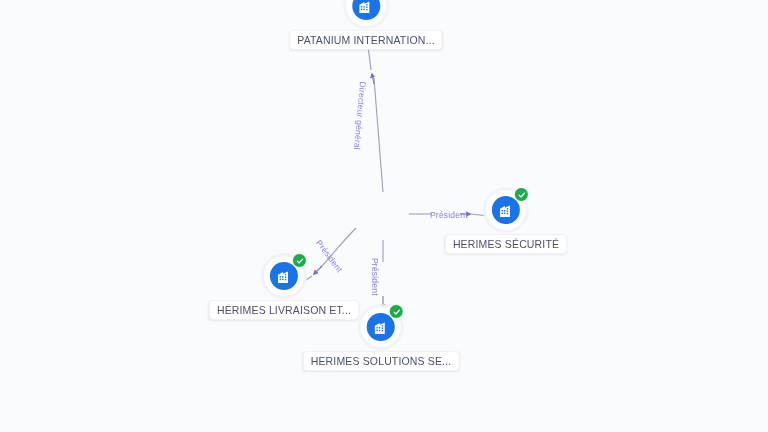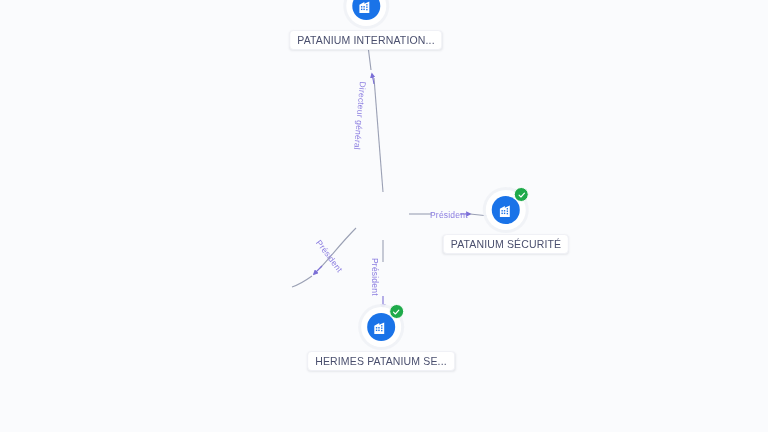--- a/index.html
+++ b/index.html
@@ -215,42 +215,65 @@
           <rect x="12.6" y="12" width="1.9" height="2" fill="#1a73e8"></rect>
           <rect x="12.6" y="15.4" width="1.9" height="2" fill="#1a73e8"></rect>
         </svg>
       </div>
       <div class="verified-badge">
         <svg width="8" height="8" viewBox="0 0 24 24" fill="none">
           <path d="M4 12.5L9.5 18L20 6.5" stroke="#ffffff" stroke-width="3.4" stroke-linecap="round" stroke-linejoin="round"></path>
         </svg>
       </div>
     </div>
-    <div class="node-label">PATANIUM SÉCURITÉ</div>
-  </div>
-
-
-  <div class="node" style="left:381px; top:339px;">
+    <div class="node-label">HERIMES SÉCURITÉ</div>
+  </div>
+
+  <div class="node" style="left:284px; top:288px;">
     <div class="node-icon-wrap">
       <div class="halo"></div>
       <div class="company-circle">
         <svg width="17" height="17" viewBox="0 0 24 24" fill="none">
           <path d="M3 21V9.5L10 5.5V8L17 5V21H3Z" fill="#ffffff"></path>
           <rect x="5.2" y="11.4" width="2" height="2" fill="#1a73e8"></rect>
           <rect x="8.6" y="11.4" width="2" height="2" fill="#1a73e8"></rect>
           <rect x="5.2" y="15" width="2" height="2" fill="#1a73e8"></rect>
           <rect x="8.6" y="15" width="2" height="2" fill="#1a73e8"></rect>
           <rect x="12.6" y="8.6" width="1.9" height="2" fill="#1a73e8"></rect>
           <rect x="12.6" y="12" width="1.9" height="2" fill="#1a73e8"></rect>
           <rect x="12.6" y="15.4" width="1.9" height="2" fill="#1a73e8"></rect>
         </svg>
       </div>
       <div class="verified-badge">
         <svg width="8" height="8" viewBox="0 0 24 24" fill="none">
           <path d="M4 12.5L9.5 18L20 6.5" stroke="#ffffff" stroke-width="3.4" stroke-linecap="round" stroke-linejoin="round"></path>
         </svg>
       </div>
     </div>
-    <div class="node-label">HERIMES PATANIUM SE...</div>
+    <div class="node-label">HERIMES LIVRAISON ET...</div>
+  </div>
+
+  <div class="node" style="left:381px; top:339px;">
+    <div class="node-icon-wrap">
+      <div class="halo"></div>
+      <div class="company-circle">
+        <svg width="17" height="17" viewBox="0 0 24 24" fill="none">
+          <path d="M3 21V9.5L10 5.5V8L17 5V21H3Z" fill="#ffffff"></path>
+          <rect x="5.2" y="11.4" width="2" height="2" fill="#1a73e8"></rect>
+          <rect x="8.6" y="11.4" width="2" height="2" fill="#1a73e8"></rect>
+          <rect x="5.2" y="15" width="2" height="2" fill="#1a73e8"></rect>
+          <rect x="8.6" y="15" width="2" height="2" fill="#1a73e8"></rect>
+          <rect x="12.6" y="8.6" width="1.9" height="2" fill="#1a73e8"></rect>
+          <rect x="12.6" y="12" width="1.9" height="2" fill="#1a73e8"></rect>
+          <rect x="12.6" y="15.4" width="1.9" height="2" fill="#1a73e8"></rect>
+        </svg>
+      </div>
+      <div class="verified-badge">
+        <svg width="8" height="8" viewBox="0 0 24 24" fill="none">
+          <path d="M4 12.5L9.5 18L20 6.5" stroke="#ffffff" stroke-width="3.4" stroke-linecap="round" stroke-linejoin="round"></path>
+        </svg>
+      </div>
+    </div>
+    <div class="node-label">HERIMES SOLUTIONS SE...</div>
   </div>
 
 
 </div>
 
 </body></html>

